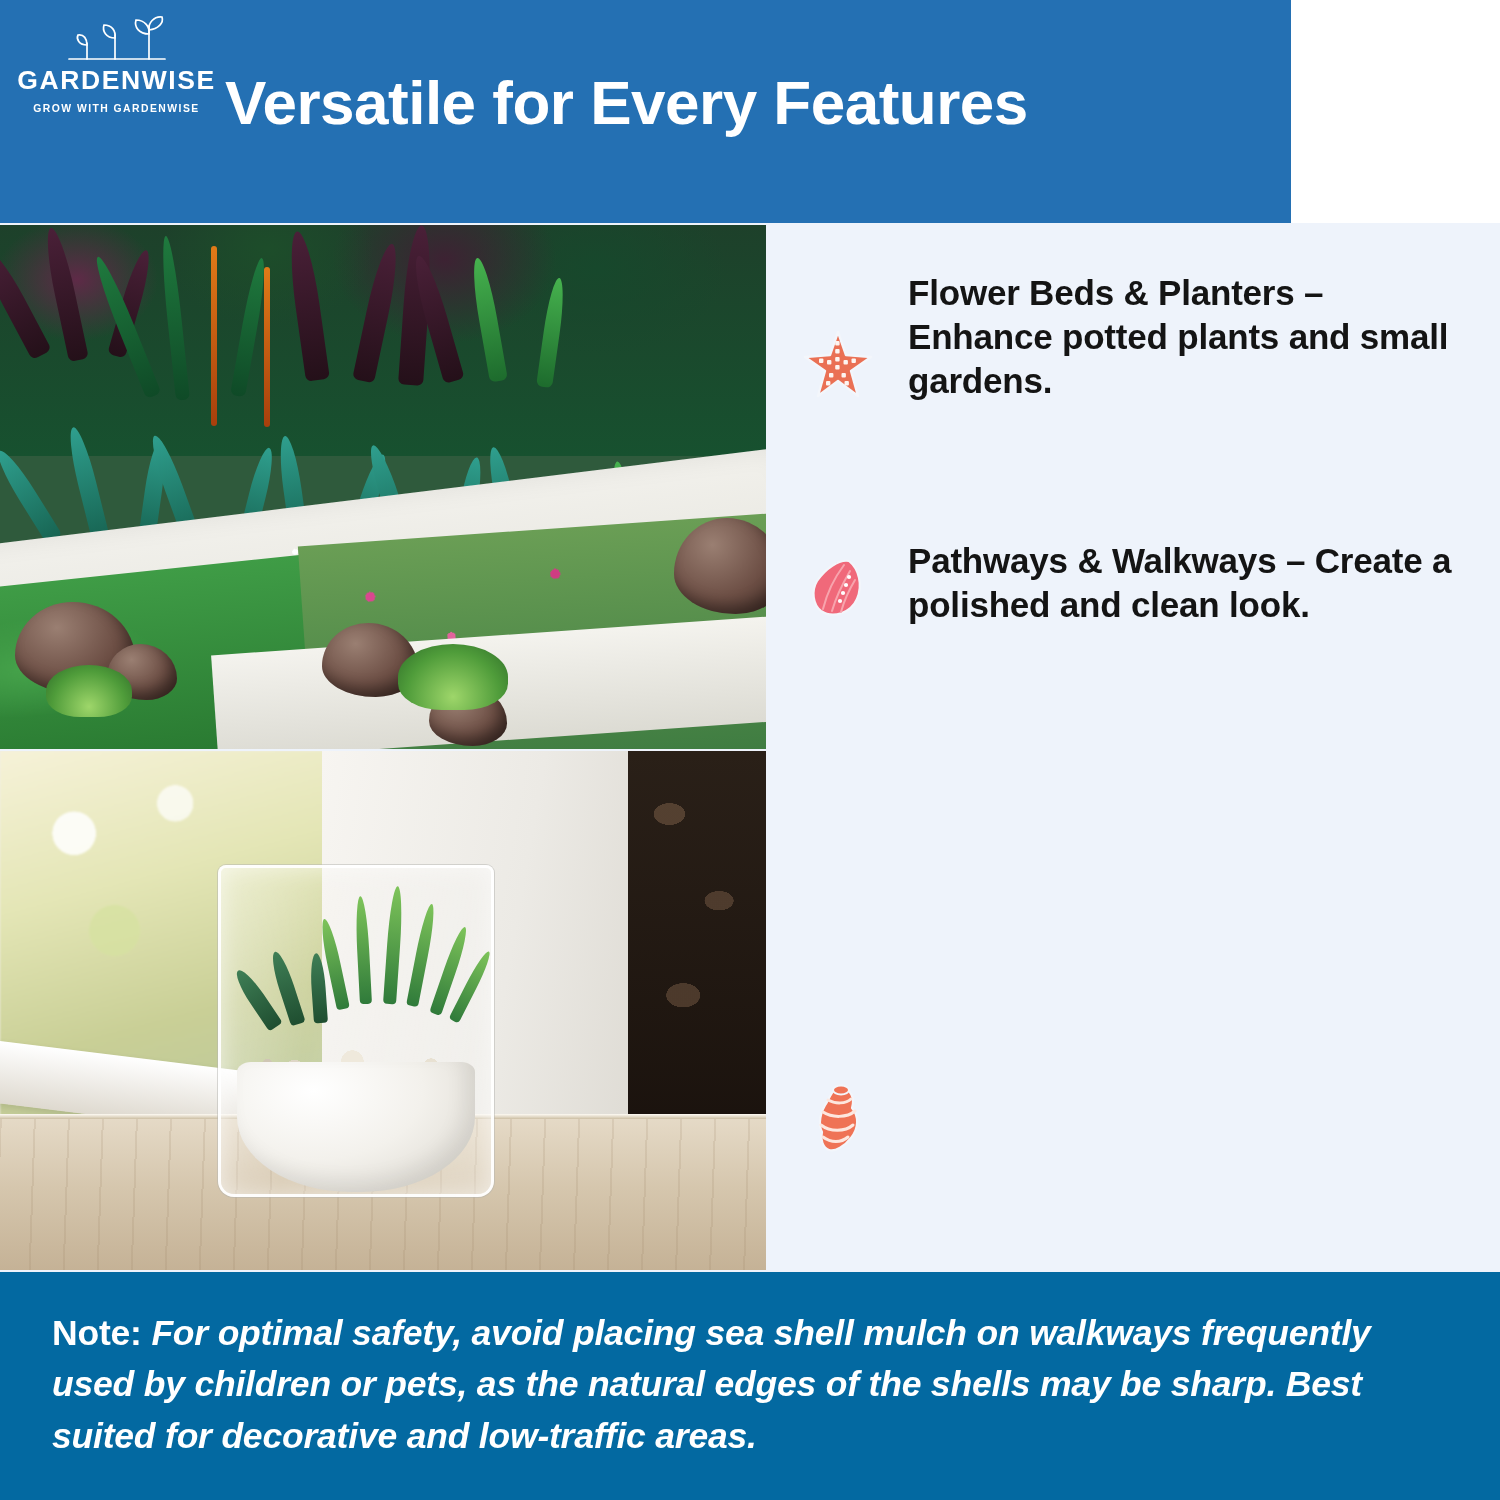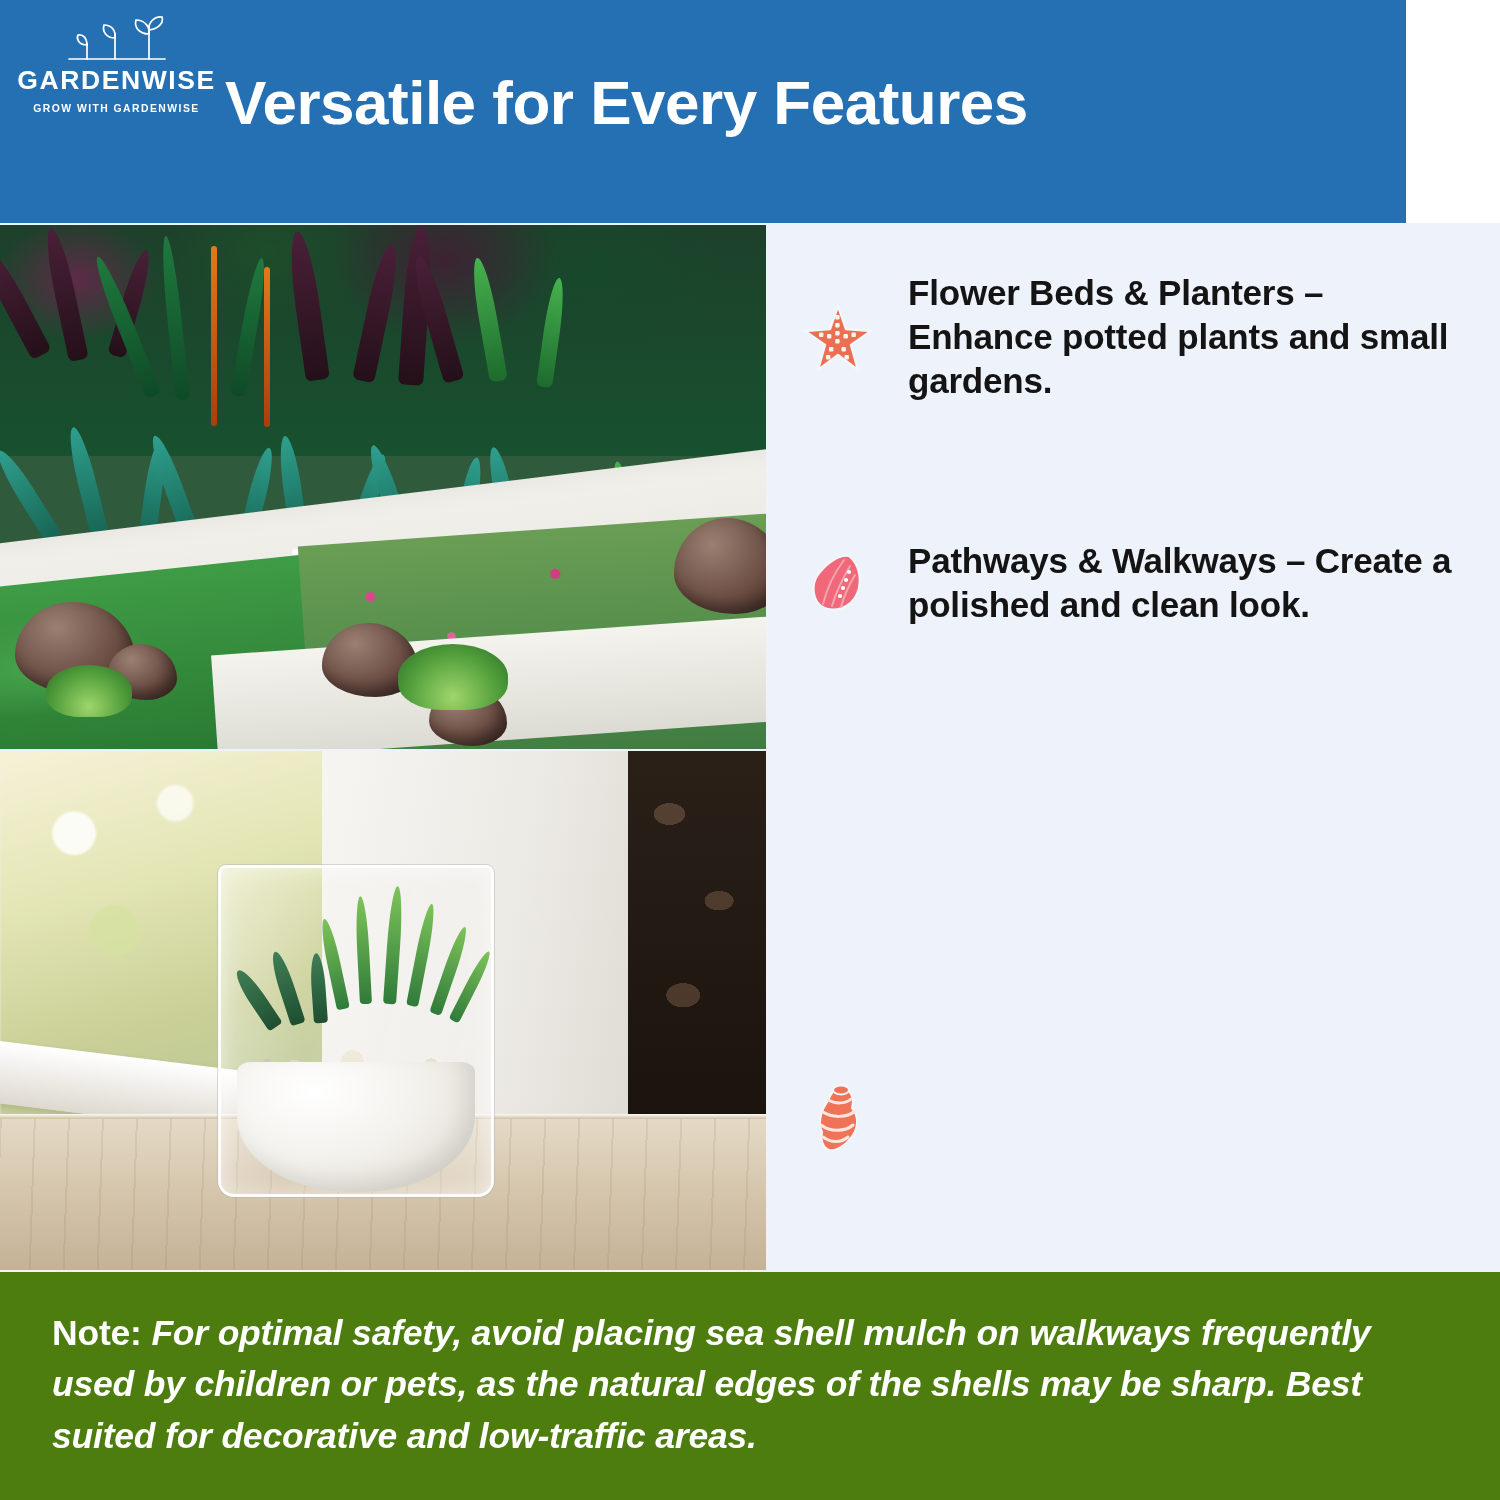--- a/index.html
+++ b/index.html
@@ -6,21 +6,21 @@
   html,body { width:1500px; height:1500px; }
   body {
     font-family:"Liberation Sans", sans-serif;
     background:#ffffff;
     overflow:hidden;
   }
   .page { position:relative; width:1500px; height:1500px; background:#ffffff; }
 
   
   .header {
-    position:absolute; left:0; top:0; width:1406px; height:223px;
+    position:absolute; left:0; top:0; width:1291px; height:223px;
     background:#2470b3;
   }
   .logo-block {
     position:absolute; left:14px; top:12px; width:205px; text-align:center;
   }
   .logo-mark { width:160px; height:56px; margin:0 auto; display:block; }
   .logo-word {
     color:#ffffff; font-size:26.5px; font-weight:700; letter-spacing:1.6px;
     line-height:1; margin-top:-1px; white-space:nowrap;
   }
@@ -197,40 +197,40 @@
     border-radius:50% 50% 4px 4px; transform-origin:bottom center;
   }
   .succ.agave { background:linear-gradient(180deg,#3f7f56,#1f4e30); }
 
   
   .features {
     position:absolute; left:768px; top:0; width:732px; height:1049px;
     background:#eef3fb;
   }
   .feat {
-    position:absolute; left:0; width:732px; display:flex; align-items:center;
+    position:absolute; left:0; width:732px; display:flex; align-items:flex-end;
   }
   .feat-icon {
     width:140px; flex:0 0 140px; display:flex; justify-content:center;
     padding-top:4px;
   }
   .feat-icon svg { display:block; }
   .feat-text {
     flex:1; color:#141414; font-size:35px; font-weight:700; line-height:1.25;
     letter-spacing:-0.2px; padding-right:42px;
   }
   #feat-0 { top:48px; }
   #feat-1 { top:316px; }
   #feat-2 { top:570px; }
   #feat-3 { top:855px; }
 
   
   .footer {
     position:absolute; left:0; top:1272px; width:1500px; height:228px;
-    background:#4d7c0f;
+    background:#0369a1;
     text-decoration:underline;
   }
   .note {
     position:absolute; left:52px; top:36px; width:1400px;
     color:#ffffff; font-size:35.5px; font-weight:700; font-style:italic;
     line-height:1.45; letter-spacing:-0.2px;
   }
   .note b { font-weight:700; font-style:normal; }
 </style>
 </head>

